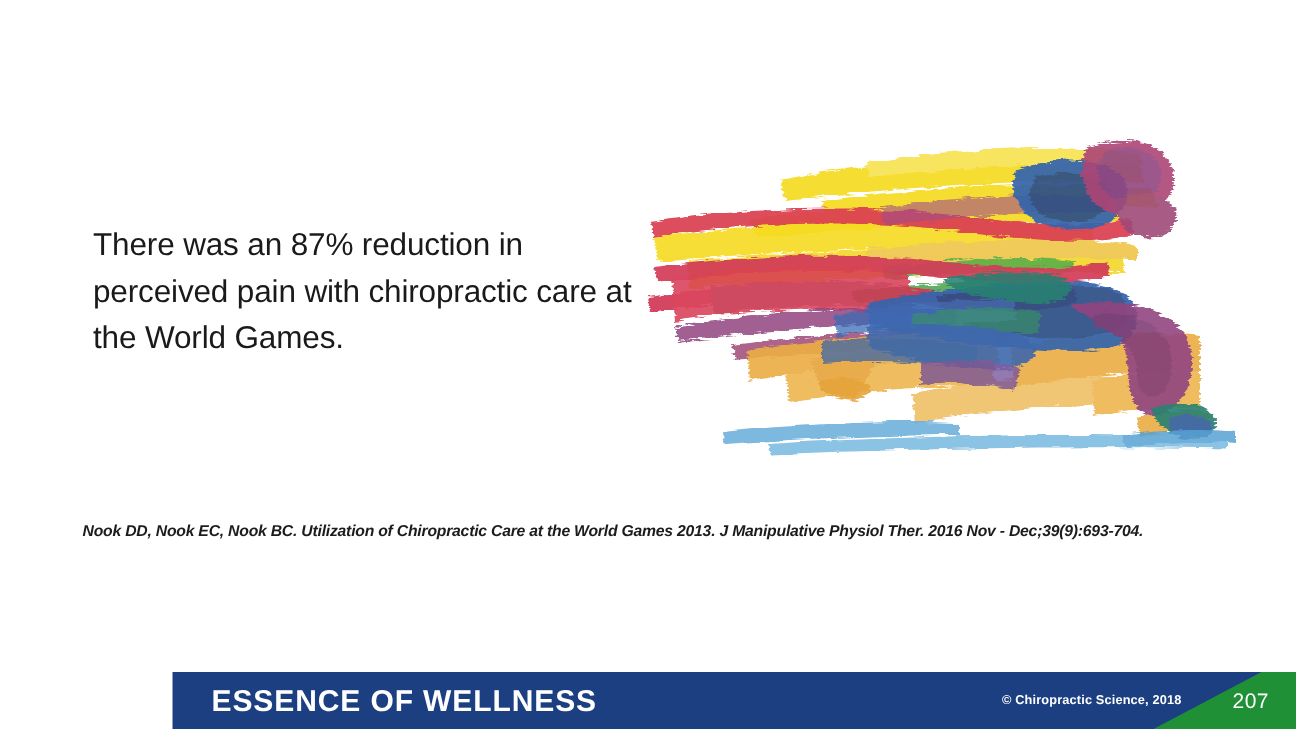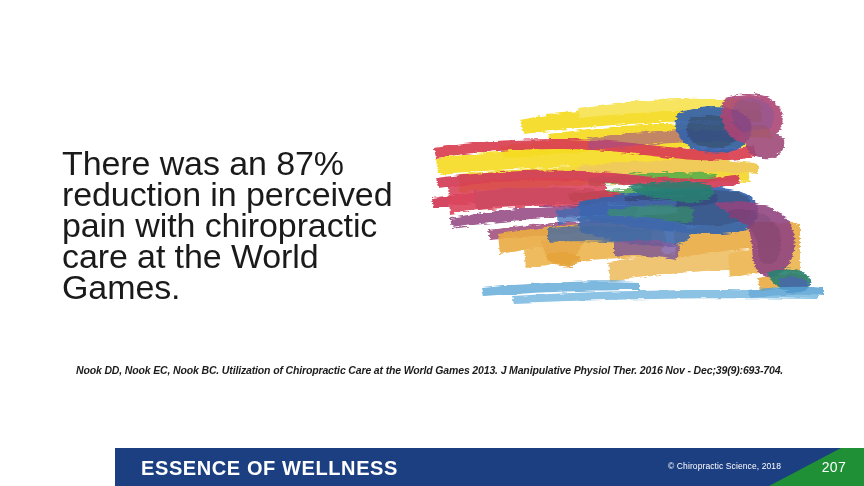--- a/index.html
+++ b/index.html
@@ -10,47 +10,46 @@
     overflow:hidden;
     position:relative;
   }
   .slide{position:absolute;inset:0;background:#fff;}
 
   
   .headline{
     position:absolute;
     left:62px; top:148px;
     width:370px;
-    font-size:34px;
+    font-size:21px;
     line-height:31px;
     color:#1a1a1a;
     font-weight:400;
     letter-spacing:-0.1px;
   }
 
   
   .artwork{
     position:absolute;
     left:428px; top:82px;
     width:420px; height:225px;
   }
   .artwork svg{display:block;width:100%;height:100%;}
 
   
   .citation{
     position:absolute;
-    left:55px; top:364px;
+    left:55px; top:348px;
     width:770px;
     font-size:10.5px;
     font-style:italic;
     font-weight:700;
     color:#1c1c1c;
     letter-spacing:-0.15px;
     white-space:nowrap;
-    margin-left:21px;
   }
 
   
   .footer{
     position:absolute;
     left:0; top:448px;
     width:864px; height:38px;
   }
   .footer-bar{
     position:absolute;
@@ -73,21 +72,21 @@
     font-size:20px;
     font-weight:700;
     color:#ffffff;
     letter-spacing:0.6px;
     z-index:3;
   }
   .footer-copy{
     position:absolute;
     left:553px; top:13px;
     font-size:8.5px;
-    font-weight:400;
+    font-weight:700;
     color:#ffffff;
     letter-spacing:0.1px;
     z-index:3;
     white-space:nowrap;
   }
   .footer-page{
     position:absolute;
     right:18px; top:11px;
     font-size:14px;
     font-weight:400;

